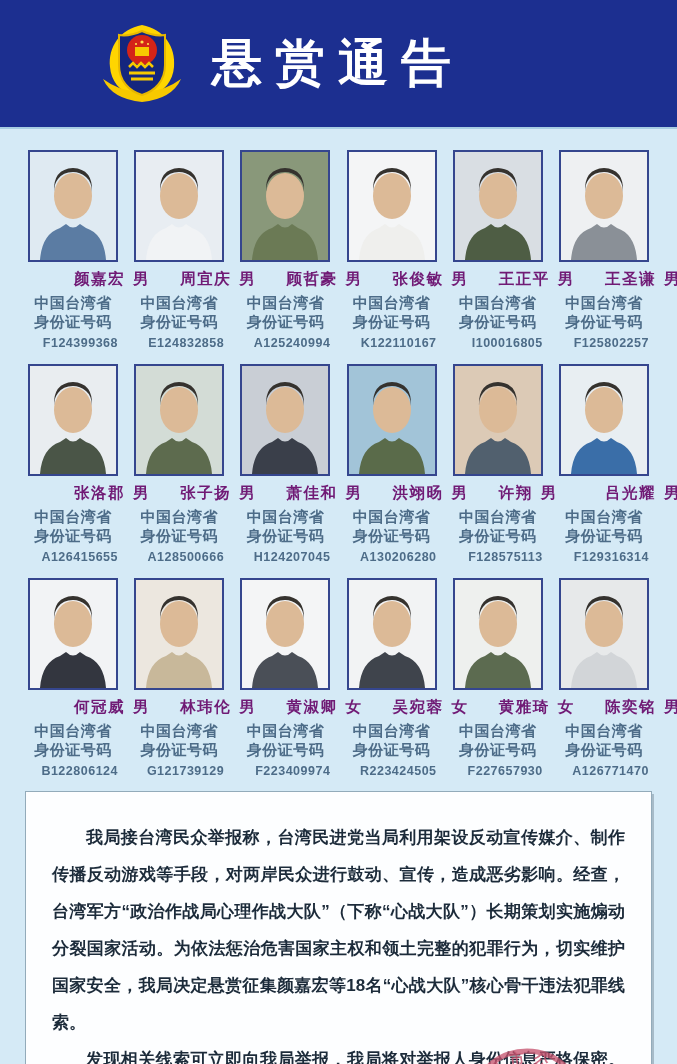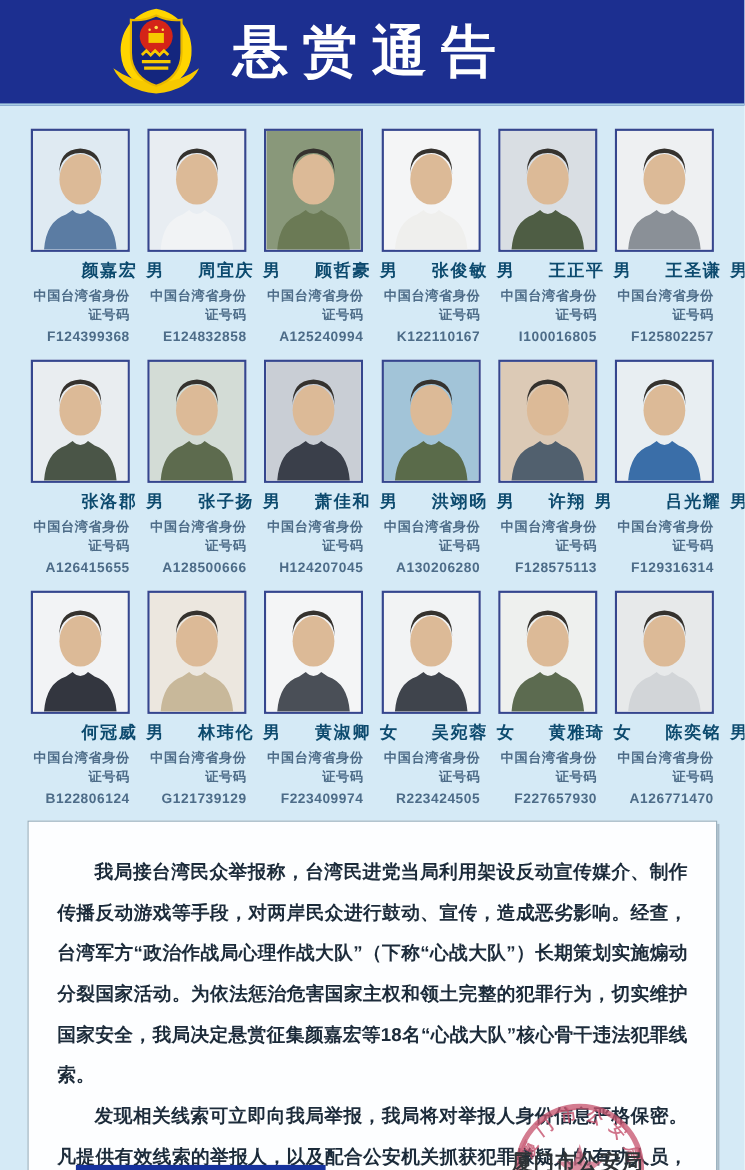--- a/index.html
+++ b/index.html
@@ -1,37 +1,37 @@
 <!DOCTYPE html>
 <html><head>
 <meta charset="utf-8">
 <style>
   html,body{margin:0;padding:0;}
   body{width:677px;height:1064px;font-family:"Liberation Sans",sans-serif;}
   .page{position:relative;width:677px;height:1064px;background:#d5eaf6;overflow:hidden;}
 
   
-  .header{height:96px;background:#1c2f90;display:flex;align-items:center;border-bottom:2px solid #a8cde2;box-sizing:border-box;padding-left:98px;}
+  .header{height:129px;background:#1c2f90;display:flex;align-items:center;border-bottom:2px solid #a8cde2;box-sizing:border-box;padding-left:98px;}
   .emblem{flex:0 0 auto;margin-right:26px;}
   .header-title{color:#ffffff;font-size:50px;font-weight:700;letter-spacing:13px;white-space:nowrap;}
 
   
   .grid{display:grid;grid-template-columns:repeat(6,90px);justify-content:space-between;padding:21px 28px 0 28px;row-gap:14px;}
   .card{width:90px;text-align:center;}
   .photo{width:86px;height:108px;border:2px solid #35468e;background:#fff;overflow:hidden;}
   .avatar{display:block;}
   .av-bg{fill:var(--av-bg,#e9eef2);}
   .av-head{fill:#dcb democratic;}
   .av-head{fill:#dcb famille;}
   .av-head{fill:#dcba97;}
   .av-hair{fill:#35322e;}
   .av-body{fill:var(--av-clothes,#5a6b7c);}
-  .name-line{margin-top:7px;font-size:15.5px;font-weight:700;color:#0c4a6e;letter-spacing:1.5px;white-space:nowrap;margin-left:46px;}
+  .name-line{margin-top:7px;font-size:15.5px;font-weight:700;color:#701a75;letter-spacing:1.5px;white-space:nowrap;margin-left:46px;}
   .p-gender{margin-left:8px;}
-  .p-idlabel{margin-top:4px;font-size:12px;color:#4d6c88;font-weight:600;letter-spacing:.5px;text-align:right;}
+  .p-idlabel{margin-top:4px;font-size:15px;color:#4d6c88;font-weight:600;letter-spacing:.5px;}
   .p-id{margin-top:4px;font-size:12.5px;color:#4d6c88;font-weight:600;letter-spacing:.5px;text-align:right;}
 
   
   .notice{position:relative;margin:13px 25px 0 25px;height:385px;box-sizing:border-box;background:#fdfeff;border:1px solid #93abba;box-shadow:2px 3px 0 rgba(110,130,145,.45);padding:27px 26px 0 26px;}
   .notice p{margin:0;font-size:17px;line-height:37px;color:#1c2b3a;font-weight:600;text-align:justify;text-indent:2em;}
 
   
   .hotline{position:absolute;left:43px;top:312px;height:32px;display:flex;align-items:center;gap:8px;background:#16329e;color:#ffffff;padding:0 13px;font-size:19px;font-weight:700;white-space:nowrap;}
 
   

